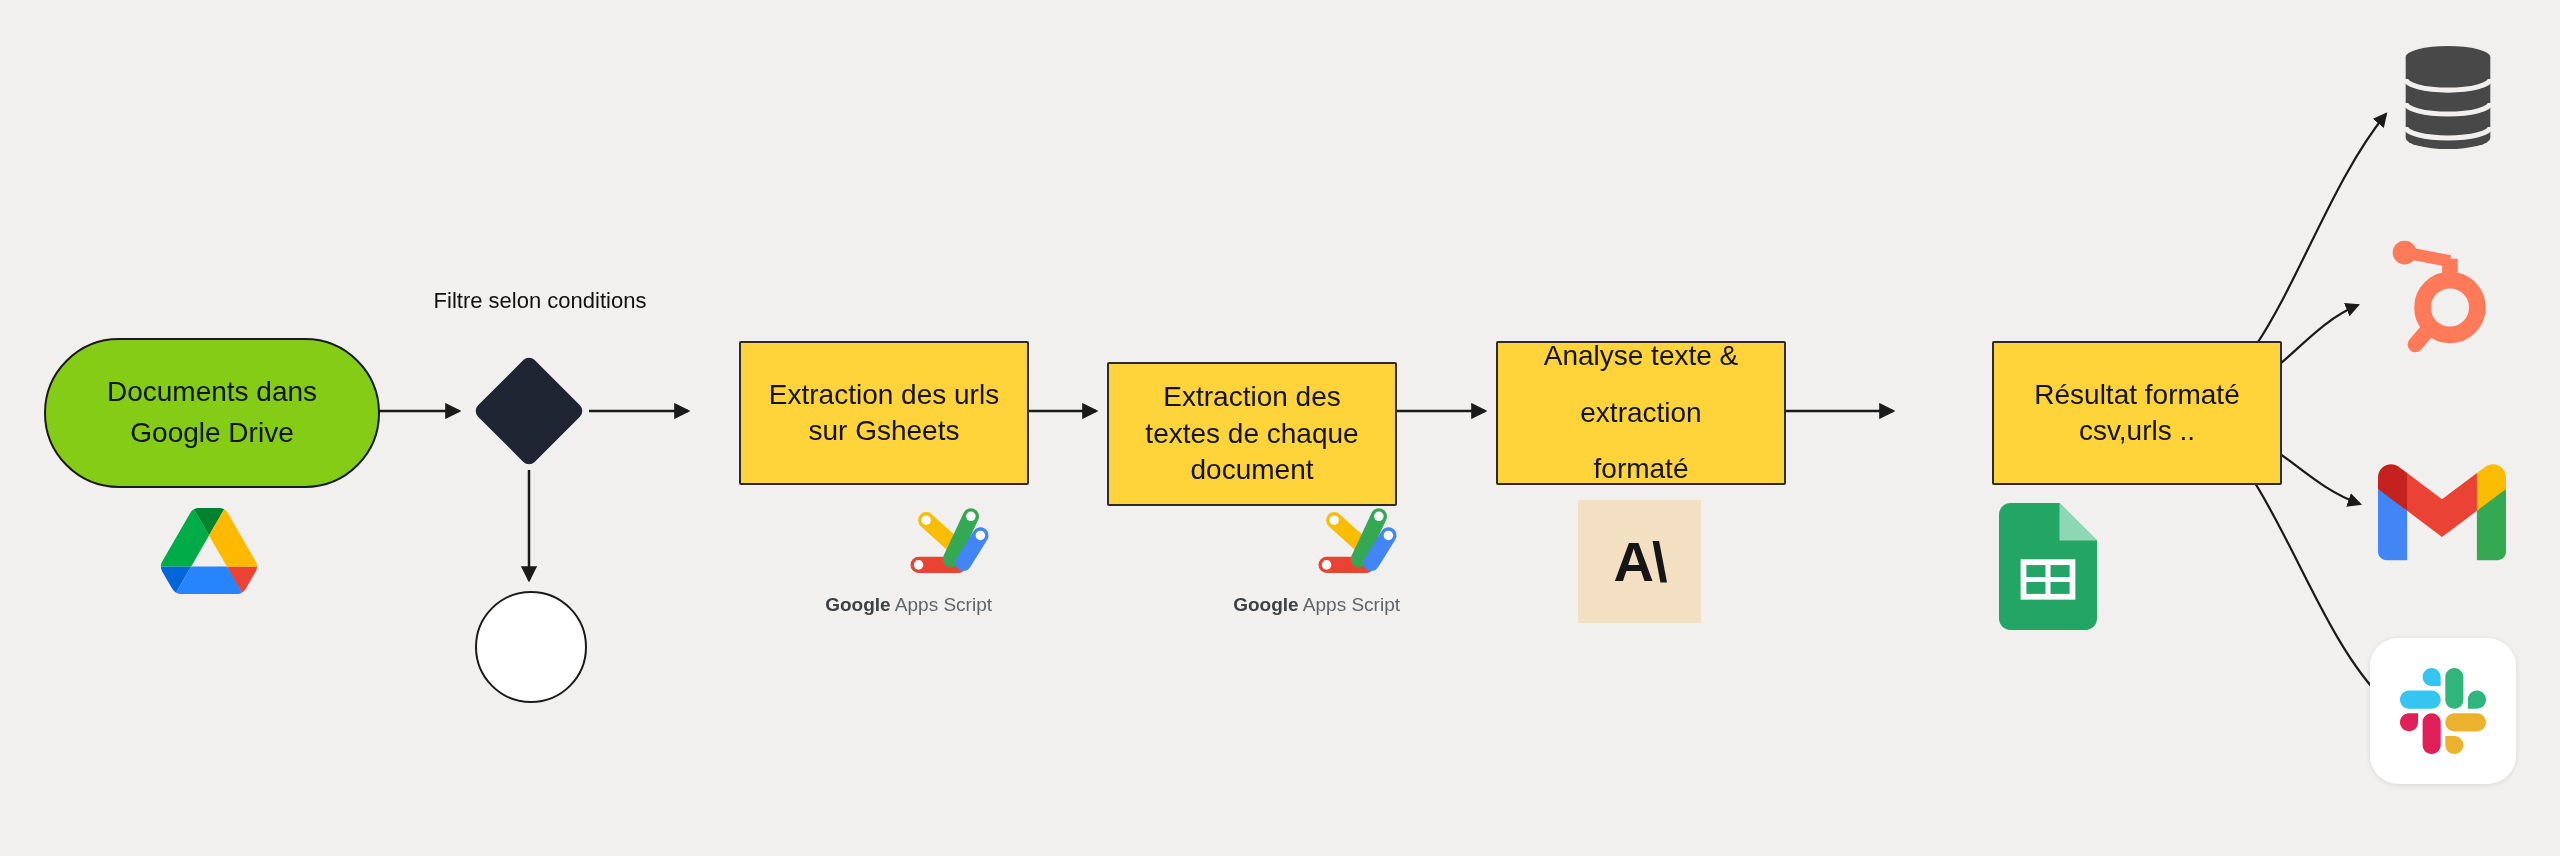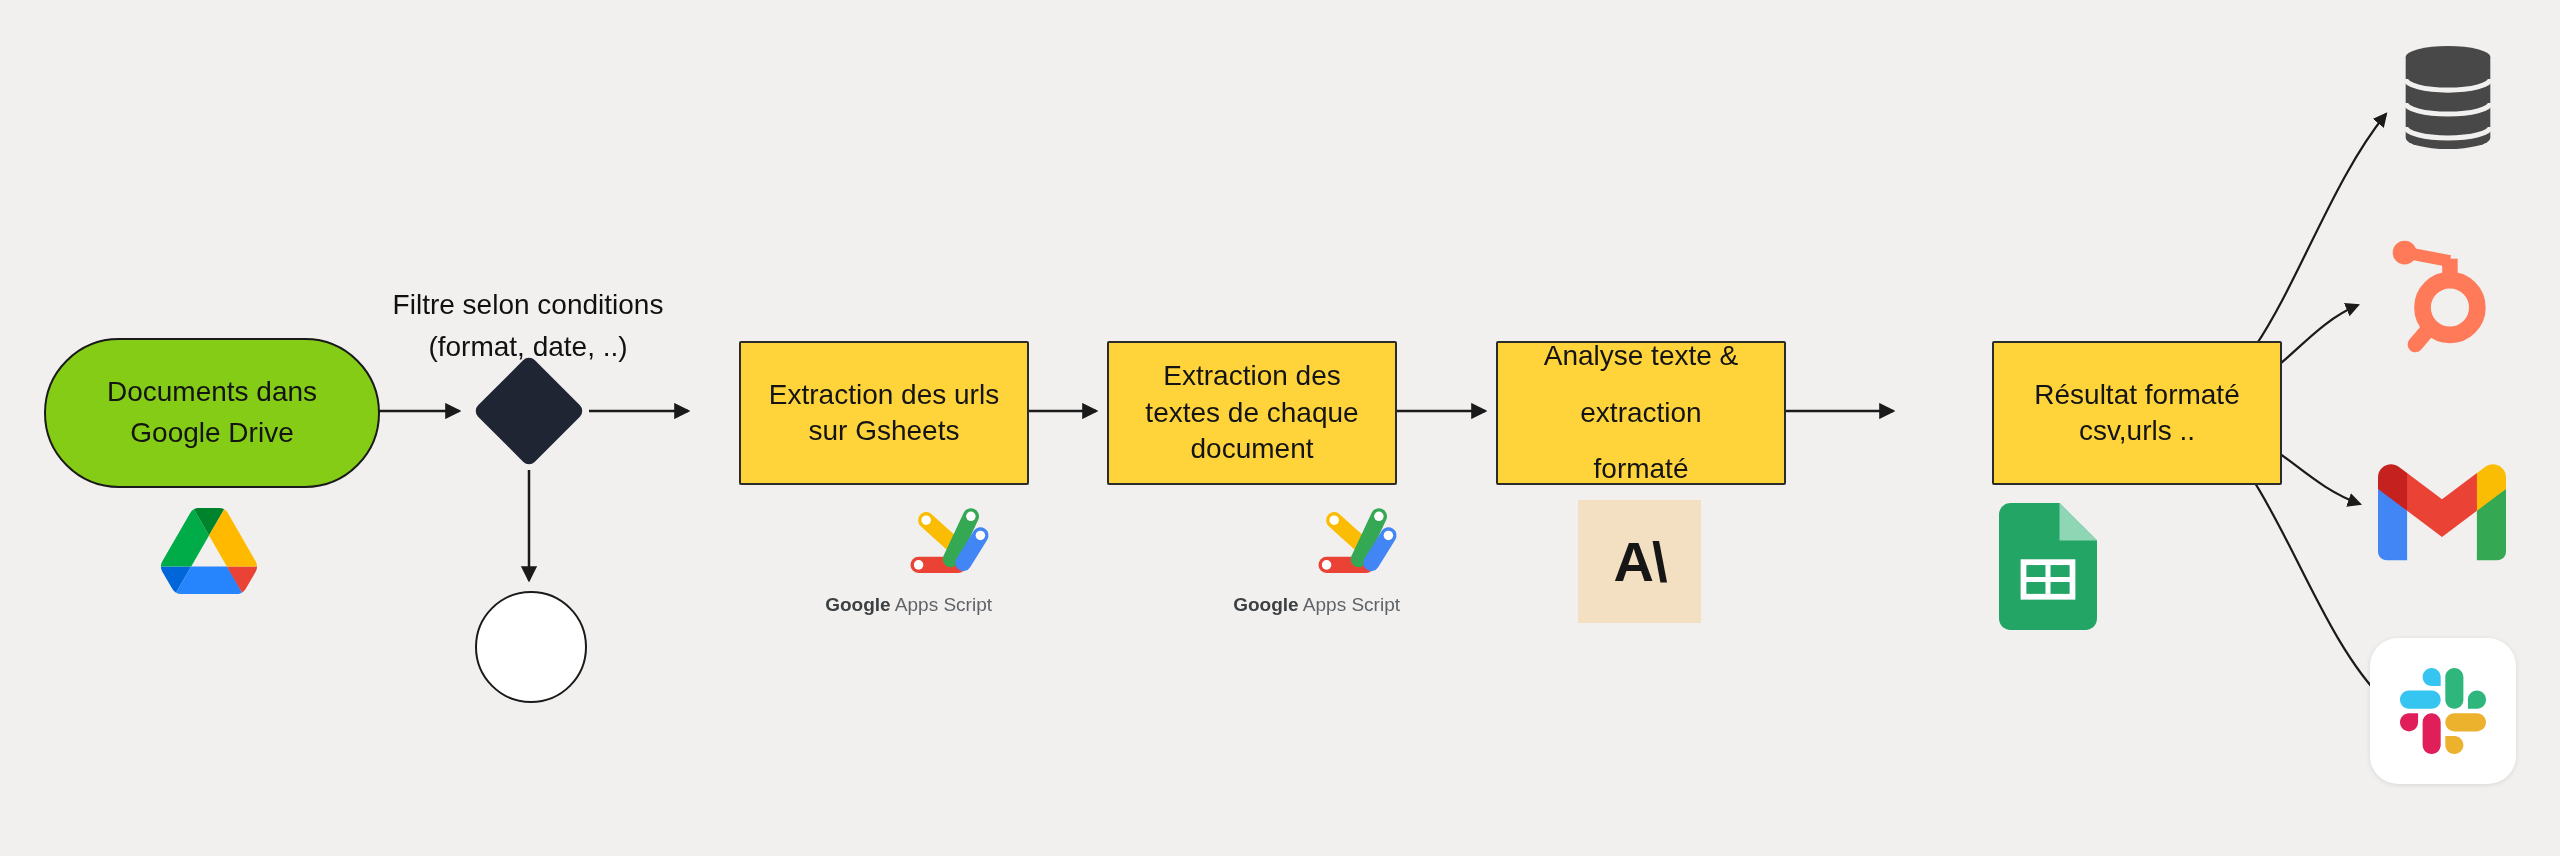--- a/index.html
+++ b/index.html
@@ -17,40 +17,40 @@
   .pill{
     position:absolute;left:44px;top:338px;width:332px;height:146px;
     background:#84cc16;border:2.5px solid #1A1A1A;border-radius:78px;
     display:flex;flex-direction:column;align-items:center;justify-content:center;
     font-size:28px;line-height:1.45;text-align:left;
   }
   .line{display:block;}
 
   
   .filter-label{
-    position:absolute;left:338px;top:284px;width:380px;
-    text-align:center;font-size:28px;line-height:1.5;color:#111;
+    position:absolute;left:350px;top:284px;width:380px;
+    text-align:center;font-size:22px;line-height:1.5;color:#111;
   }
   .diamond{
     position:absolute;left:489px;top:371px;width:80px;height:80px;
     background:#1F2533;border-radius:8px;transform:rotate(45deg);
   }
   .terminator{
     position:absolute;left:475px;top:591px;width:108px;height:108px;
     background:#FFFFFF;border:2.5px solid #1A1A1A;border-radius:50%;
   }
 
   
   .step{
     position:absolute;top:341px;width:286px;height:140px;
     background:#FFD43B;border:2px solid #2B2B2B;border-radius:2px;
     display:flex;flex-direction:column;align-items:center;justify-content:center;
     font-size:28px;line-height:1.3;text-align:center;
   }
-  .step1{left:699px;margin-left:40px;} .step2{left:1107px;} .step3{left:1496px;gap:20px;} .step4{left:1992px;}
+  .step1{left:699px;margin-left:40px;} .step2{left:1107px;margin-top:21px;} .step3{left:1496px;gap:20px;} .step4{left:1992px;}
 
   
   .tool{position:absolute;width:300px;text-align:right;}
   .tool1{left:692px;top:504px;} .tool2{left:1100px;top:504px;}
   .tool svg{display:inline-block;}
   .caption{margin-top:8px;font-size:19px;color:#5F6368;}
   .cap-bold{color:#3C4043;font-weight:700;}
 
   .anthropic{
     position:absolute;left:1578px;top:500px;width:123px;height:123px;
@@ -105,21 +105,20 @@
     <path fill="#0066da" d="M6.6 66.85l3.85 6.65c.8 1.4 1.95 2.5 3.3 3.3l13.75-23.8H0c0 1.55.4 3.1 1.2 4.5z"></path>
     <path fill="#00ac47" d="M43.65 25L29.9 1.2c-1.35.8-2.5 1.9-3.3 3.3l-25.4 44A9.06 9.06 0 000 53h27.5z"></path>
     <path fill="#ea4335" d="M73.55 76.8c1.35-.8 2.5-1.9 3.3-3.3l1.6-2.75 7.65-13.25c.8-1.4 1.2-2.95 1.2-4.5H59.79l5.86 11.5z"></path>
     <path fill="#00832d" d="M43.65 25L57.4 1.2C56.05.4 54.5 0 52.9 0H34.4c-1.6 0-3.15.45-4.5 1.2z"></path>
     <path fill="#2684fc" d="M59.8 53H27.5L13.75 76.8c1.35.8 2.9 1.2 4.5 1.2h50.8c1.6 0 3.15-.45 4.5-1.2z"></path>
     <path fill="#ffba00" d="M73.4 26.5l-12.7-22c-.8-1.4-1.95-2.5-3.3-3.3L43.65 25l16.15 28h27.45c0-1.55-.4-3.1-1.2-4.5z"></path>
   </svg>
 
   <div class="filter-label">
     <span class="line">Filtre selon conditions</span>
-    <span class="line">(format, date, ..)</span>
   </div>
   <div class="diamond"></div>
   <div class="terminator"></div>
 
   <div class="step step1">
     <span class="line">Extraction des urls</span>
     <span class="line">sur Gsheets</span>
   </div>
   <div class="step step2">
     <span class="line">Extraction des</span>

